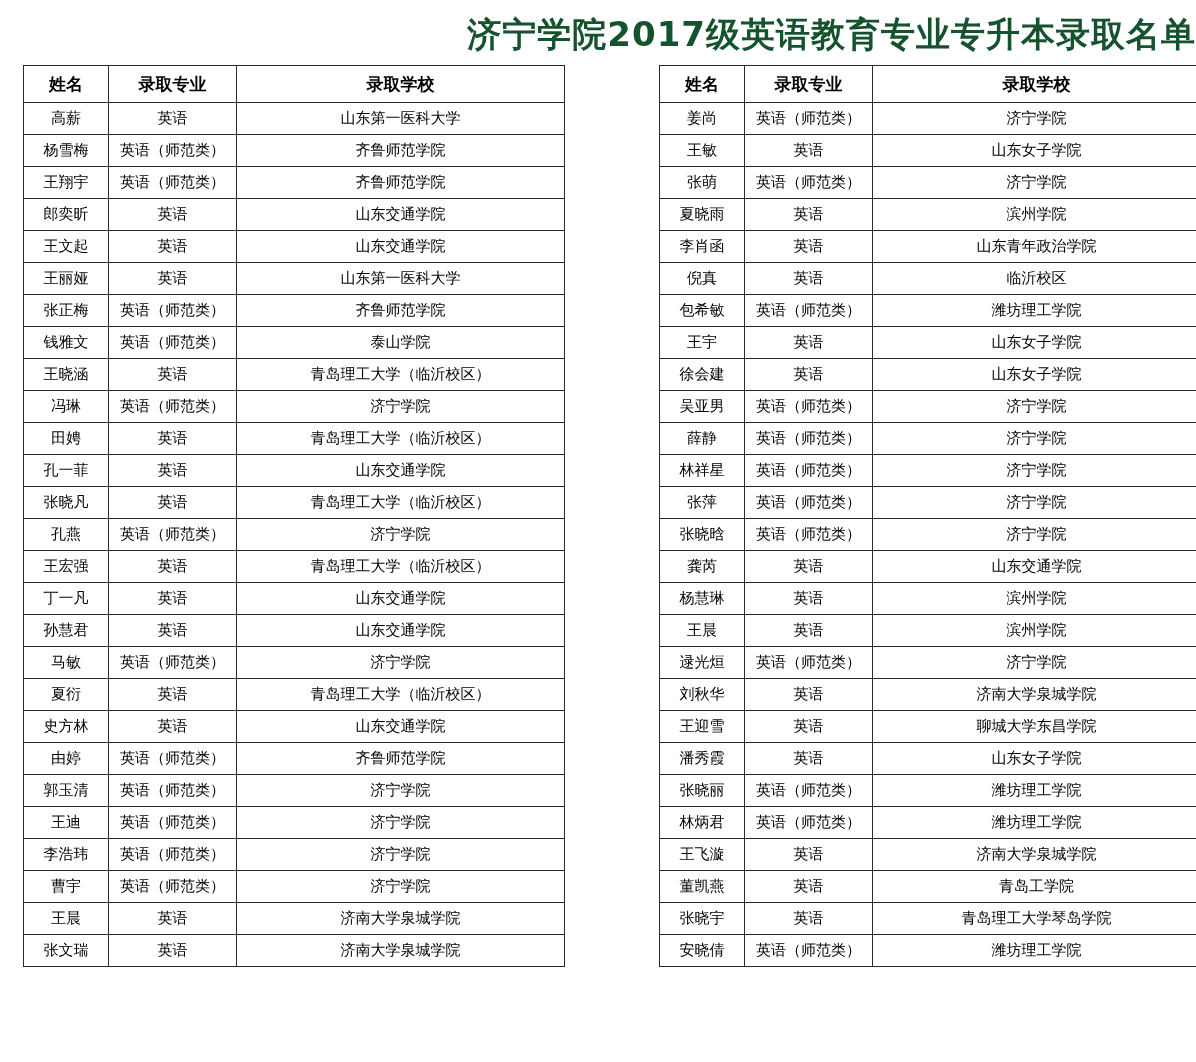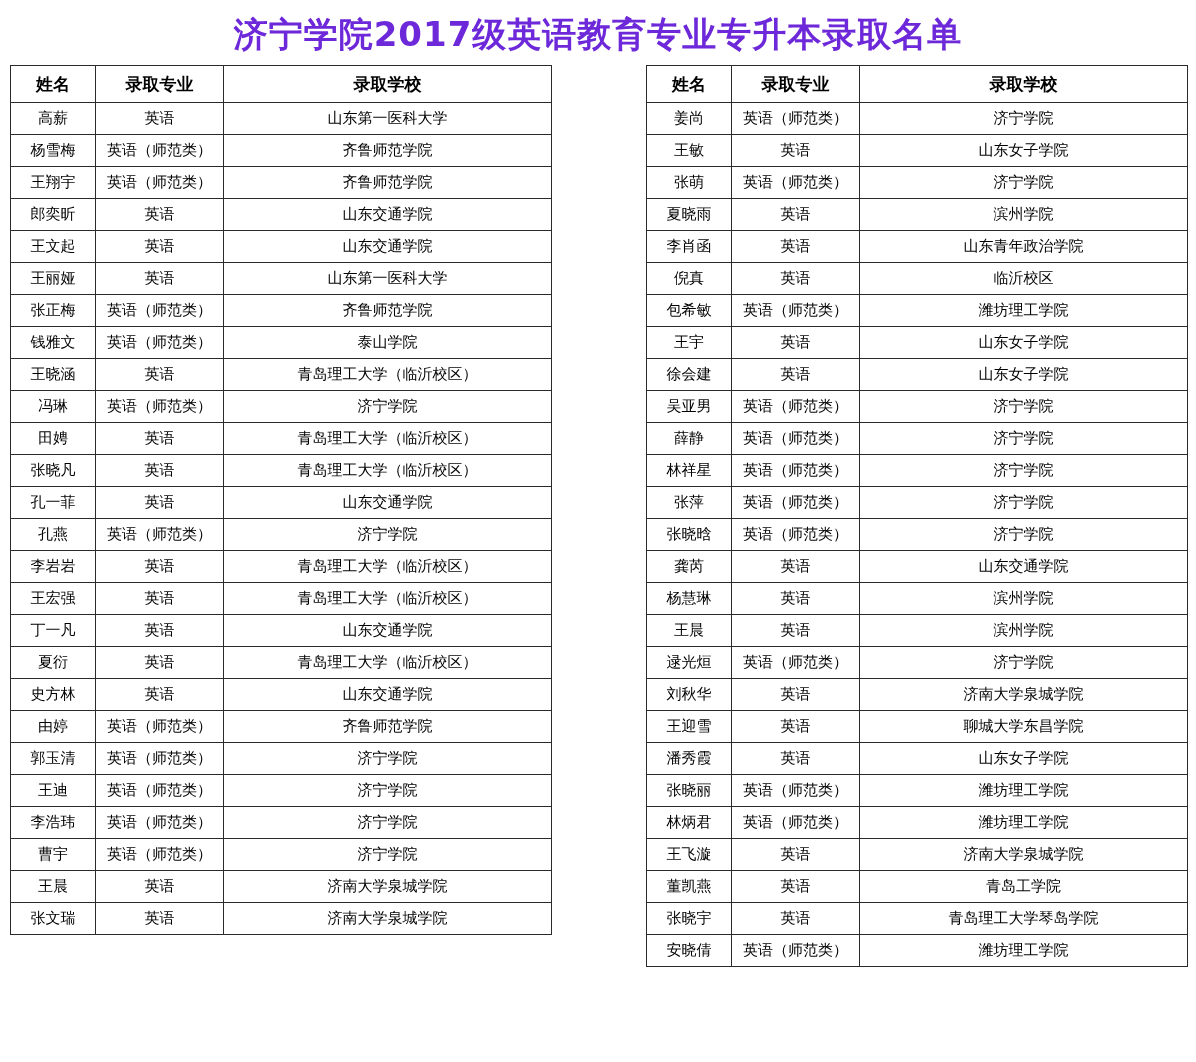--- a/index.html
+++ b/index.html
@@ -14,34 +14,34 @@
     color: #000000;
     overflow: hidden;
   }
   .page {
     position: relative;
     width: 1196px;
     height: 1062px;
     box-sizing: border-box;
   }
   .title {
-    text-align: center;
+    text-align: right;
     font-size: 34px;
     font-weight: bold;
     letter-spacing: 1px;
     padding: 16px 0 12px 0;
     line-height: 1.1;
-    color: #6d28d9;
+    color: #14532d;
     white-space: nowrap;
   }
   .tables {
     display: flex;
     flex-direction: row;
     align-items: flex-start;
-    padding: 0 10px;
+    padding: 0 23px;
     box-sizing: border-box;
     width: 1196px;
   }
   .spacer {
     width: 94px;
     flex: 0 0 94px;
   }
   table.roster {
     border-collapse: collapse;
     table-layout: fixed;
@@ -139,48 +139,53 @@
             <td>冯琳</td>
             <td>英语（师范类）</td>
             <td>济宁学院</td>
           </tr>
         <tr>
             <td>田娉</td>
             <td>英语</td>
             <td>青岛理工大学（临沂校区）</td>
           </tr>
         <tr>
+            <td>孔一菲</td>
+            <td>英语</td>
+            <td>山东交通学院</td>
+          </tr>
+        <tr>
             <td>张晓凡</td>
             <td>英语</td>
             <td>青岛理工大学（临沂校区）</td>
           </tr>
         <tr>
-            <td>孔一菲</td>
-            <td>英语</td>
-            <td>山东交通学院</td>
-          </tr>
-        <tr>
             <td>孔燕</td>
             <td>英语（师范类）</td>
             <td>济宁学院</td>
           </tr>
         <tr>
-            <td>李岩岩</td>
-            <td>英语</td>
-            <td>青岛理工大学（临沂校区）</td>
-          </tr>
-        <tr>
             <td>王宏强</td>
             <td>英语</td>
             <td>青岛理工大学（临沂校区）</td>
           </tr>
         <tr>
             <td>丁一凡</td>
             <td>英语</td>
             <td>山东交通学院</td>
+          </tr>
+        <tr>
+            <td>孙慧君</td>
+            <td>英语</td>
+            <td>山东交通学院</td>
+          </tr>
+        <tr>
+            <td>马敏</td>
+            <td>英语（师范类）</td>
+            <td>济宁学院</td>
           </tr>
         <tr>
             <td>夏衍</td>
             <td>英语</td>
             <td>青岛理工大学（临沂校区）</td>
           </tr>
         <tr>
             <td>史方林</td>
             <td>英语</td>
             <td>山东交通学院</td>

